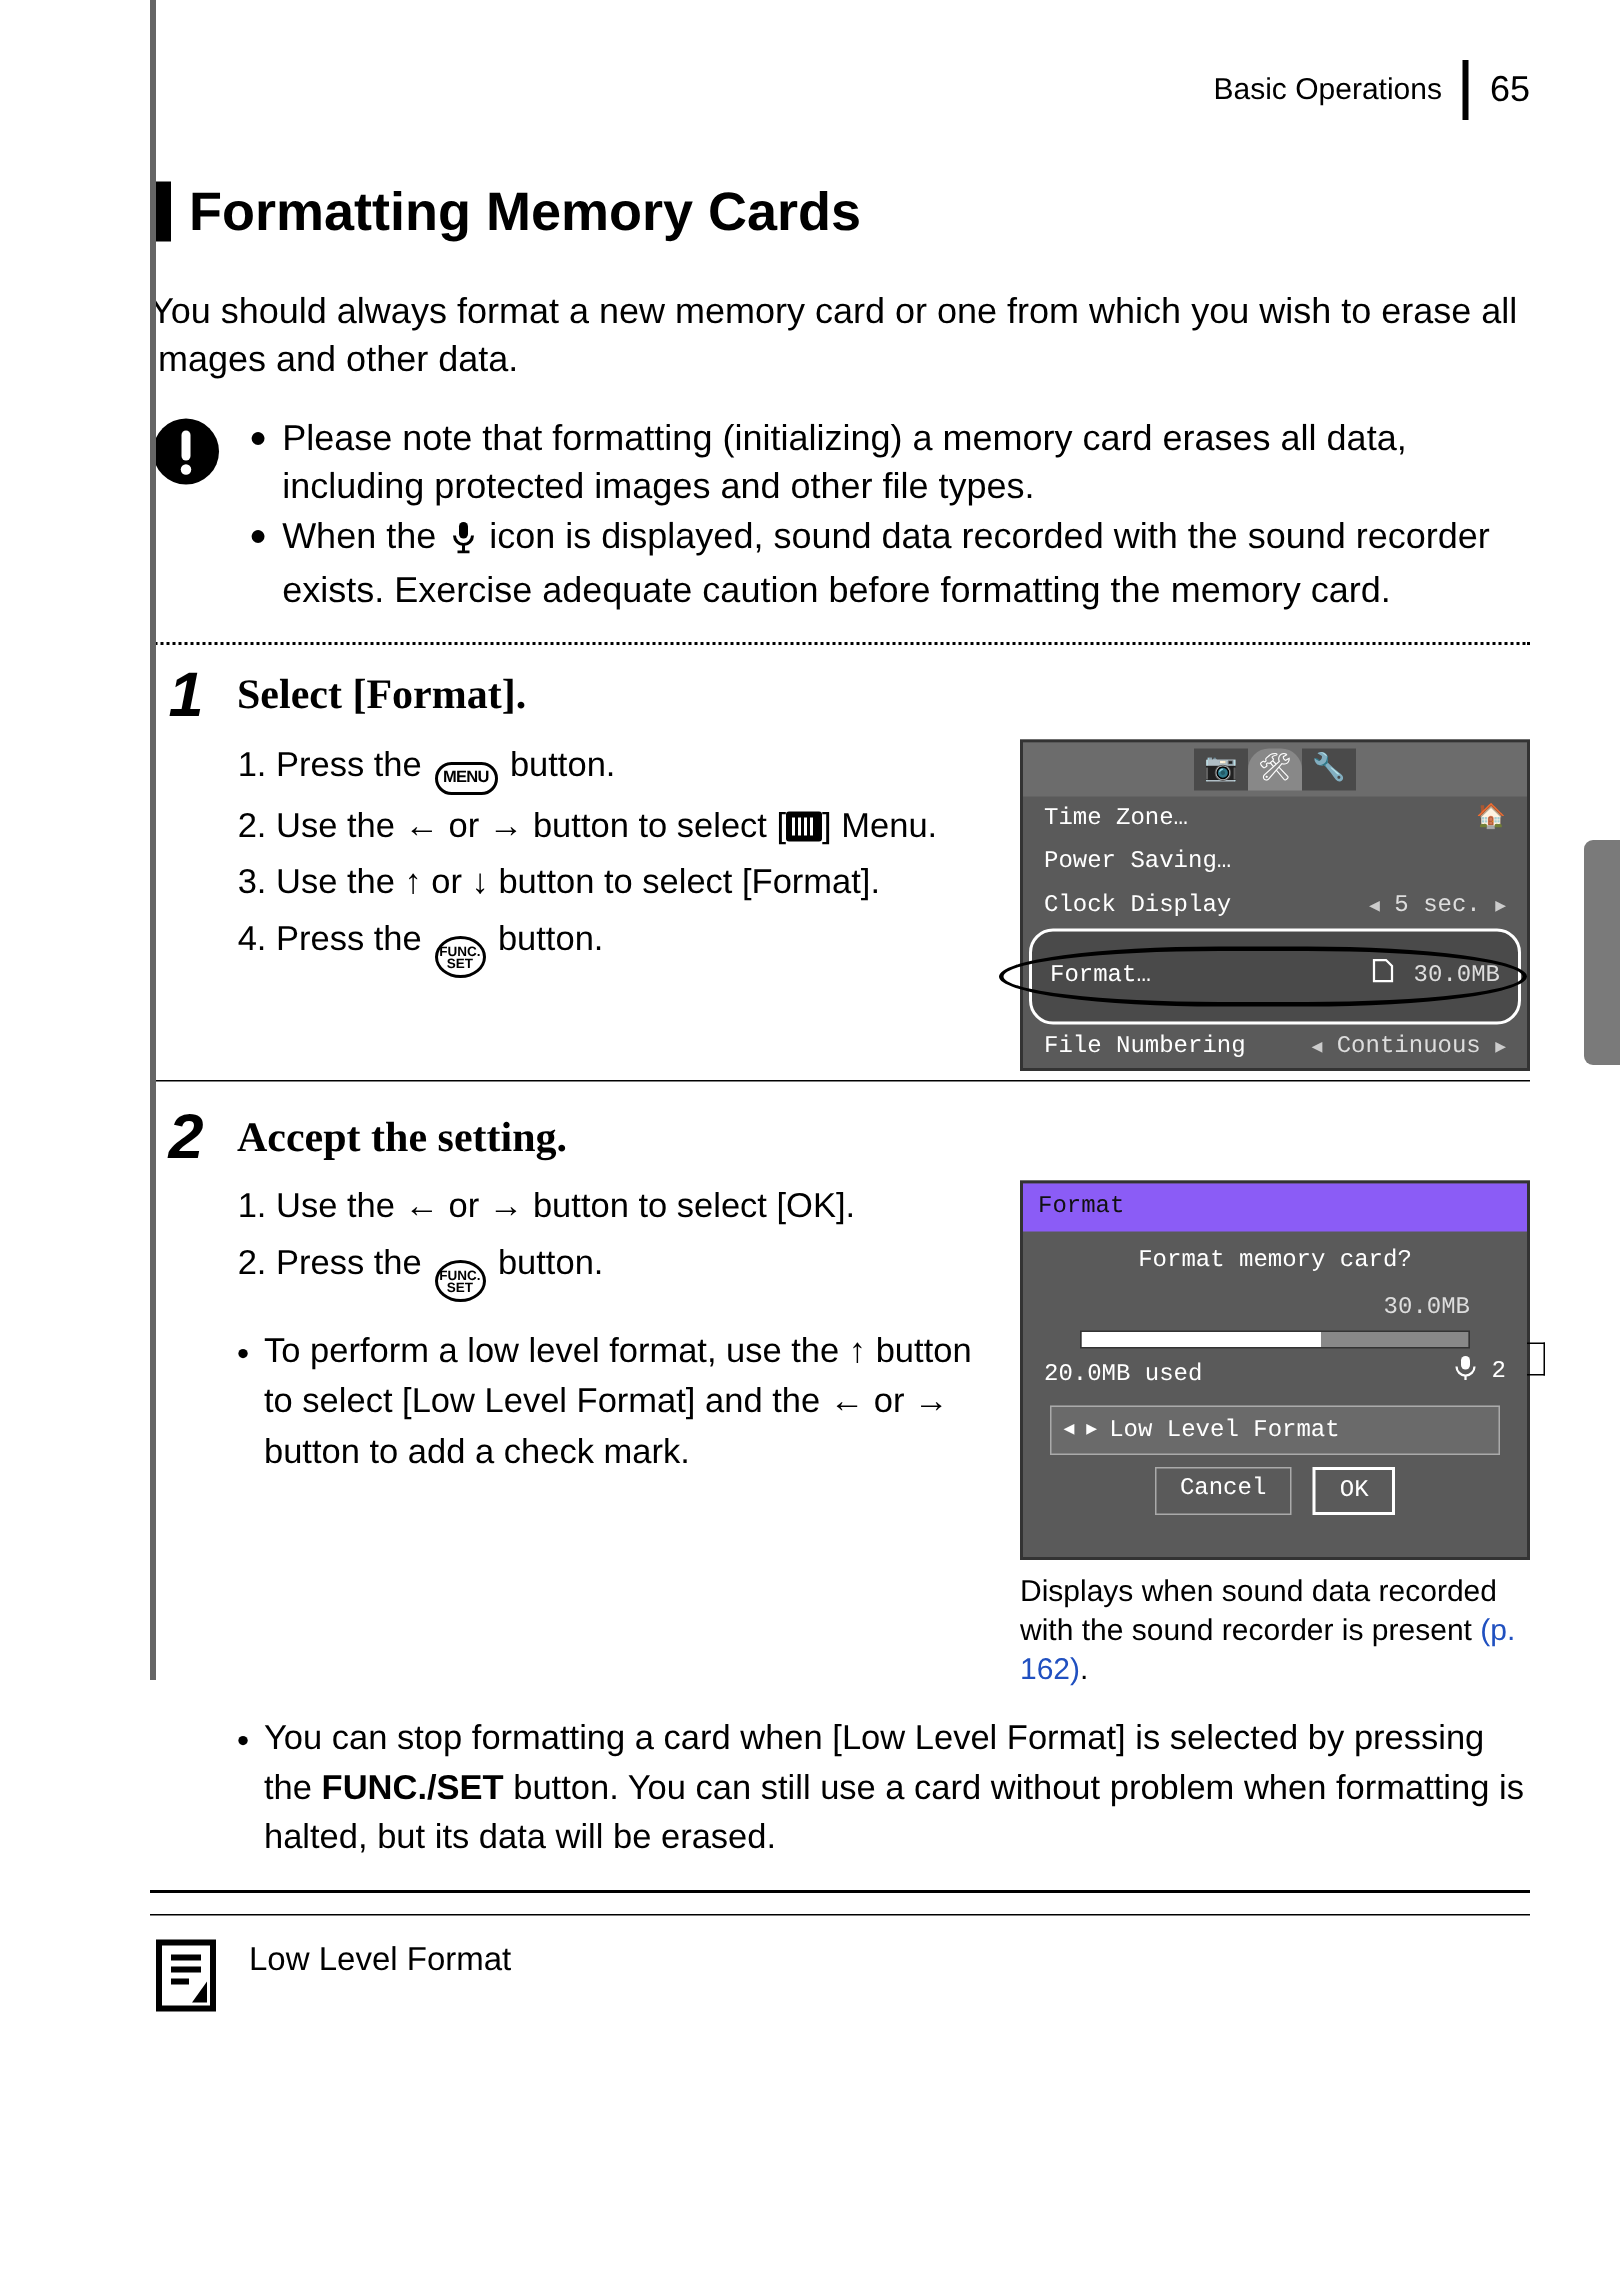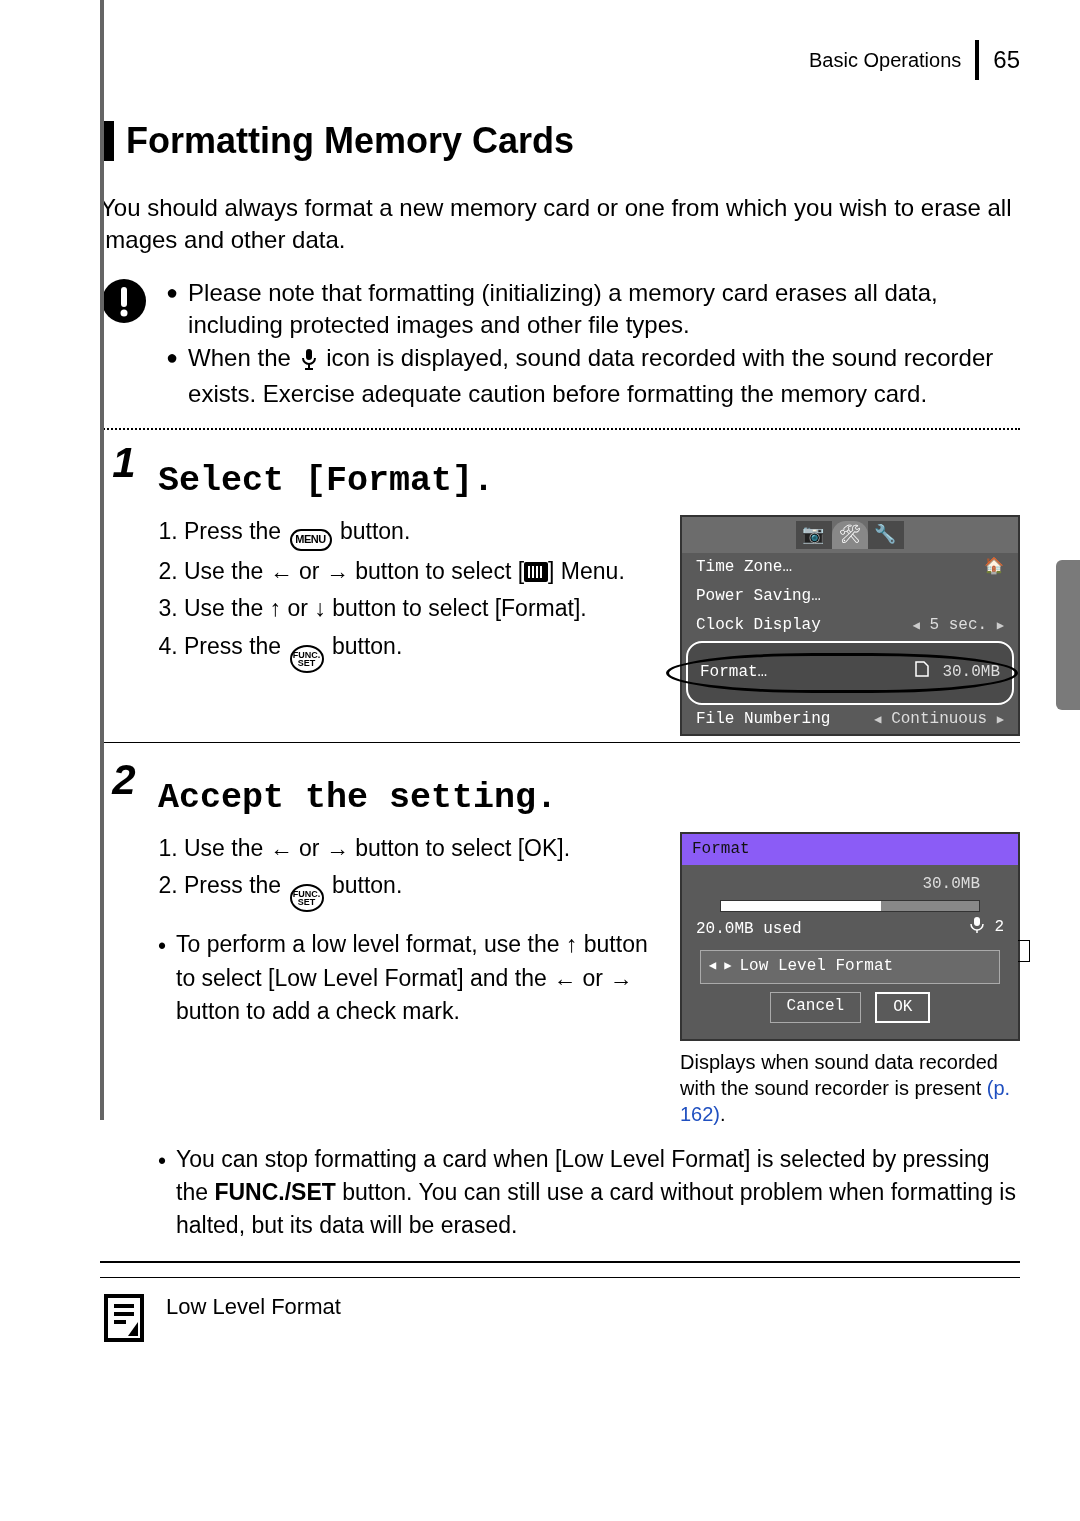--- a/index.html
+++ b/index.html
@@ -115,23 +115,23 @@
     text-align: center;
     line-height: 1;
     padding-top: 2px;
   }
   .step-content {
     font-size: 23px;
     line-height: 1.45;
   }
   .step-title {
     font-weight: 900;
-    font-size: 35px;
-    margin: 16px 0 8px 0;
-    font-family: Liberation Mono, monospace;
+    font-size: 28px;
+    margin: 4px 0 8px 0;
+    font-family: Liberation Serif, serif;
   }
   .step-cols {
     display:flex;
     gap: 22px;
   }
   .step-text { flex: 1; }
   .step-img { flex: 0 0 340px; }
   ol.substeps {
     margin: 0; padding-left: 26px;
   }
@@ -241,21 +241,21 @@
   .lcd2 .used{display:flex;justify-content:space-between;align-items:center;margin:4px 0 8px 0;}
   .lcd2 .llf{
     border:1px solid #aaa;
     padding:4px 8px;
     display:flex;
     align-items:center;
     gap:8px;
     margin:0 4px 8px 4px;
     background:#6a6a6a;
   }
-  .lcd2 .btns{display:flex;gap:14px;justify-content:center;margin-bottom:8px;}
+  .lcd2 .btns{display:flex;gap:14px;justify-content:center;margin-bottom:20px;}
   .lcd2 .btn{
     border:1px solid #aaa;
     padding:2px 16px;
     background:#5a5a5a;
     color:#fff;
   }
   .lcd2 .btn.ok{border:2px solid #fff;}
   .sound-bracket{
     position:absolute;
     border-right:1px solid #000;
@@ -450,20 +450,21 @@
               <span>or</span>
               <span class="arrow">→</span>
               <span>button to add a check mark.</span>
             </li>
           </ul>
         </div>
         <div class="step-img">
           <div class="lcd2">
             <div class="title">Format</div>
             <div class="body">
+              <div class="q">Format memory card?</div>
               <div class="cap">30.0MB</div>
               <div class="bar"></div>
               <div class="used">
                 <span>20.0MB used</span>
                 <span>
                   <span class="mic-small"><svg viewBox="0 0 16 18">
                         <rect x="5" y="1" width="6" height="9" rx="3" fill="#fff"></rect>
                         <path d="M2 8a6 6 0 0 0 12 0" stroke="#fff" stroke-width="1.5" fill="none"></path>
                         <line x1="8" y1="14" x2="8" y2="17" stroke="#fff" stroke-width="1.5"></line>
                       </svg></span>

